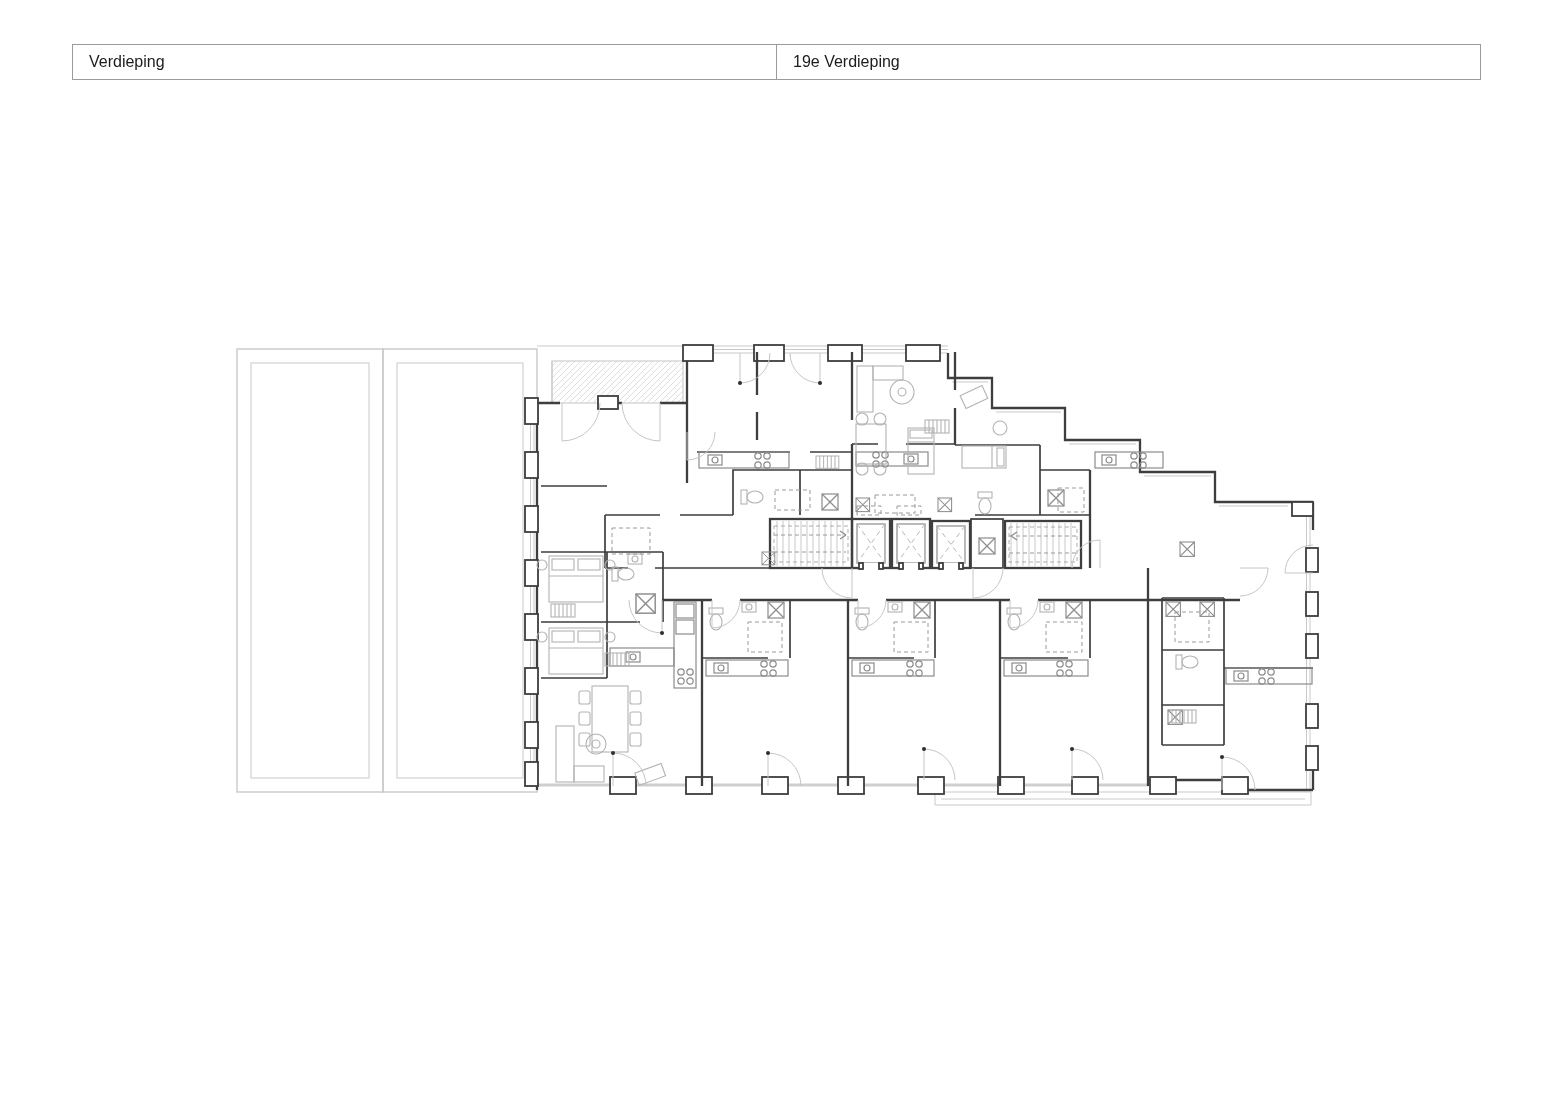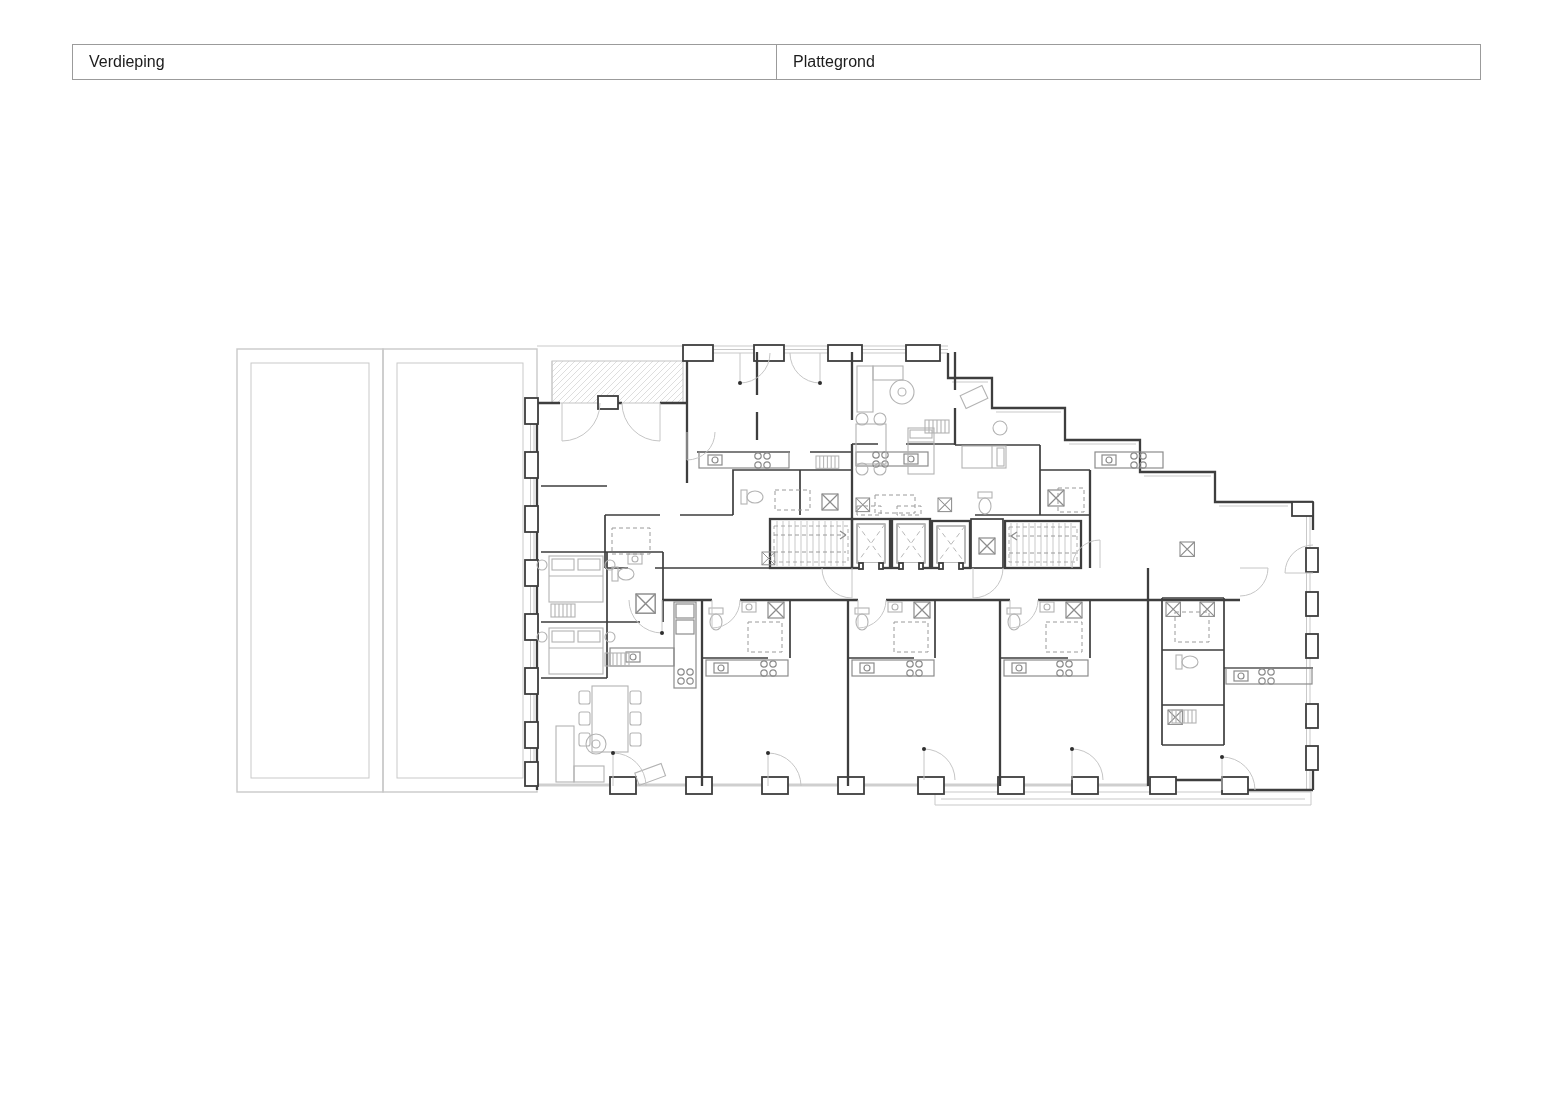--- a/index.html
+++ b/index.html
@@ -26,21 +26,21 @@
   .dot{fill:#2e2e2e;stroke:none;}
 </style>
 </head>
 <body>
 
 <div class="page">
 
   
   <div class="titleblock">
     <div class="cell">Verdieping</div>
-    <div class="cell">Plattegrond</div>
+    <div class="cell">19e Verdieping</div>
   </div>
 
   
   <svg width="1556" height="1100" viewBox="0 0 1556 1100" xmlns="http://www.w3.org/2000/svg">
     <defs>
       <pattern id="hatch" width="6" height="6" patternUnits="userSpaceOnUse">
         <path d="M0,6 L6,0" stroke="#dedede" stroke-width="1"></path>
       </pattern>
       <g id="burners">
         <circle cx="0" cy="0" r="3.2"></circle>

